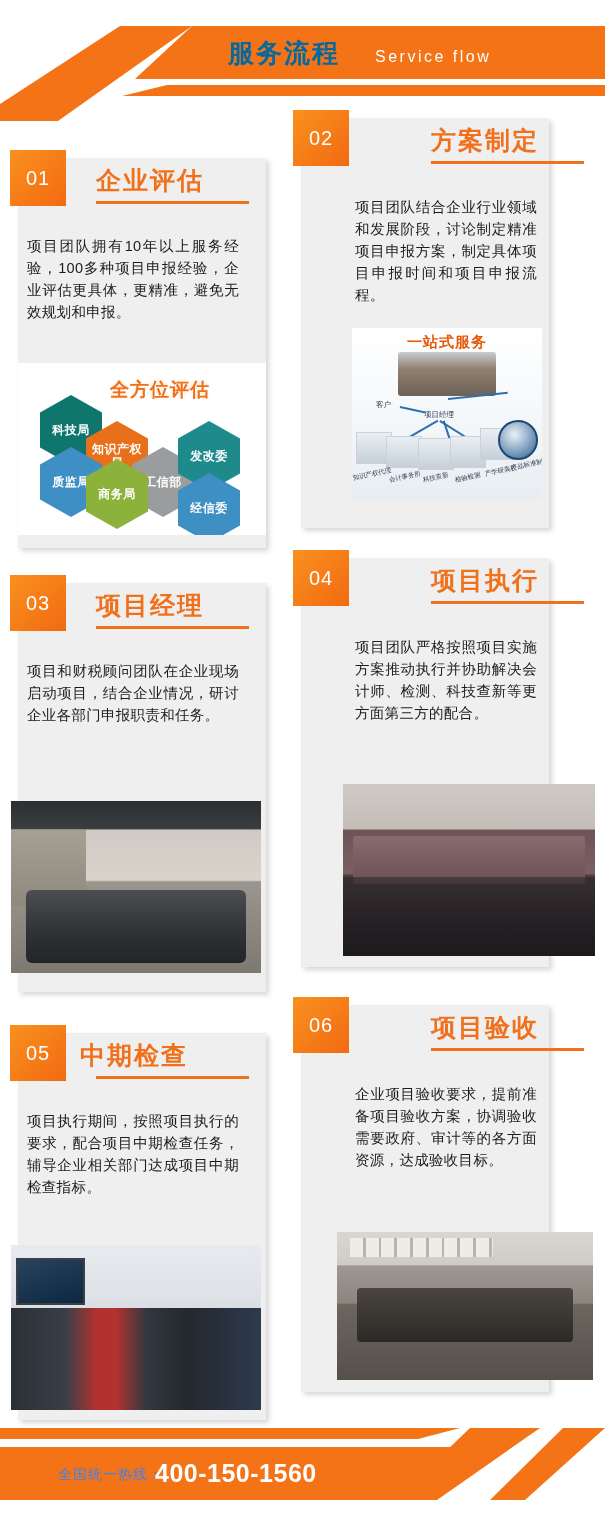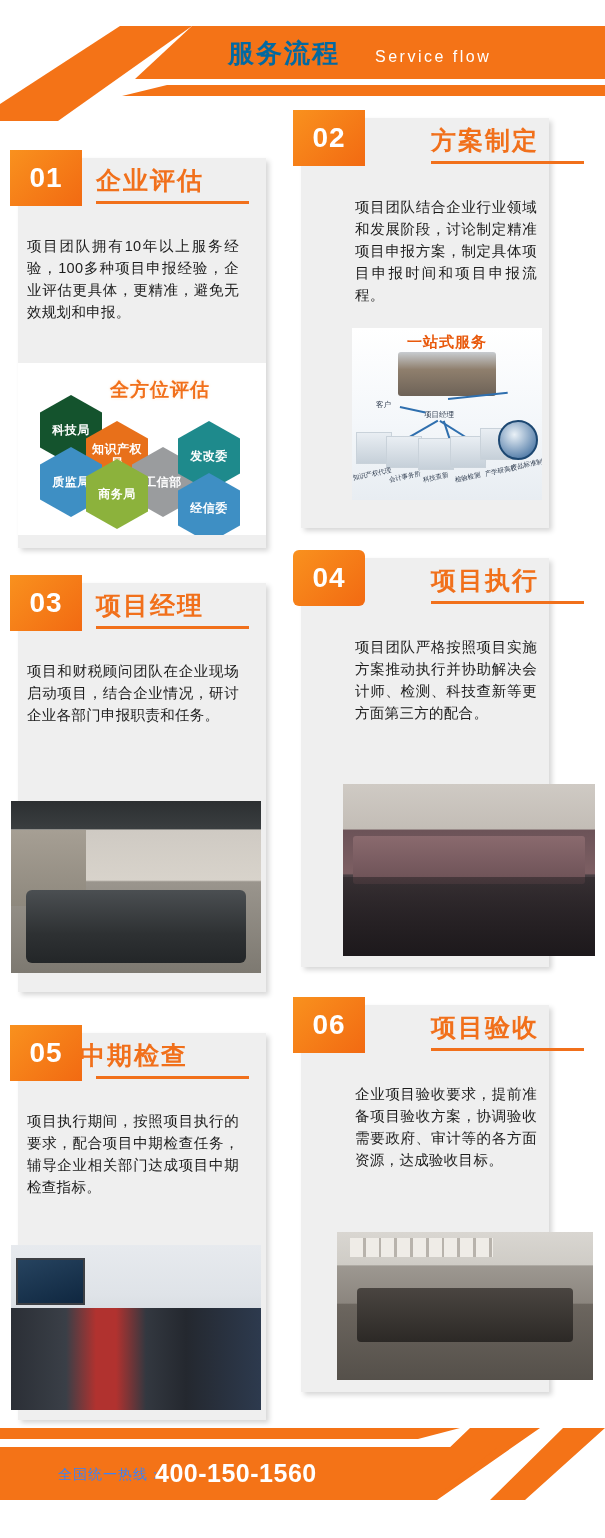--- a/index.html
+++ b/index.html
@@ -18,23 +18,23 @@
             background:#F47317;
             clip-path:polygon(192px 0, 192px 0, 58px 95px, 0 95px, 0 78px, 120px 0);}
   .hdr-title{position:absolute;left:228px;top:36px;color:#0369a1;
              font-size:26px;font-weight:bold;letter-spacing:2px;line-height:34px;}
   .hdr-sub{position:absolute;left:375px;top:44px;color:#ffffff;
            font-size:16px;letter-spacing:2.5px;line-height:26px;}
 
   
   .card{position:absolute;background:#EFEFEF;
         box-shadow:3px 3px 5px rgba(0,0,0,0.16);}
-  .badge{position:absolute;width:72px;height:56px;
+  .badge{position:absolute;width:56px;height:56px;
          background:linear-gradient(135deg,#F9911E 0%,#F26A12 100%);
-         color:#fff;font-size:28px;font-weight:bold;
+         color:#fff;font-size:20px;font-weight:normal;
          display:flex;align-items:center;justify-content:center;
          letter-spacing:1px;z-index:5;}
   .c-title{position:absolute;color:#F1701B;font-size:25px;font-weight:bold;
            letter-spacing:2px;white-space:nowrap;}
   .c-rule{position:absolute;height:3px;background:#F1701B;}
   .c-body{position:absolute;color:#1c1c1c;font-size:14.5px;line-height:22px;
           letter-spacing:0.3px;text-align:justify;}
 
   
   .hexwrap{position:absolute;background:#ffffff;overflow:hidden;}
@@ -117,21 +117,21 @@
 
 <div class="card" style="left:18px;top:158px;width:248px;height:390px;">
 </div>
 <div class="badge" style="left:10px;top:150px;">01</div>
 <div class="c-title" style="left:96px;top:164px;">企业评估</div>
 <div class="c-rule" style="left:96px;top:201px;width:153px;"></div>
 <div class="c-body" style="left:27px;top:235px;width:212px;">项目团队拥有10年以上服务经验，100多种项目申报经验，企业评估更具体，更精准，避免无效规划和申报。</div>
 
 <div class="hexwrap" style="left:18px;top:363px;width:248px;height:172px;">
   <div class="hex-title" style="left:92px;top:14px;">全方位评估</div>
-  <div class="hex" style="left:22px;top:32px;background:#14532d;align-items:center;">
+  <div class="hex" style="left:22px;top:32px;background:#0f766e;align-items:center;">
     <span>科技局</span>
     </div>
   <div class="hex" style="left:68px;top:58px;background:#E8701A;">
     <span>知识产权局</span>
     </div>
   <div class="hex" style="left:22px;top:84px;background:#3E8FC4;">
     <span>质监局</span>
     </div>
   <div class="hex" style="left:114px;top:84px;background:#9a9c9e;">
     <span>工信部</span>
@@ -182,21 +182,21 @@
 </div>
 <div class="badge" style="left:10px;top:575px;">03</div>
 <div class="c-title" style="left:96px;top:589px;">项目经理</div>
 <div class="c-rule" style="left:96px;top:626px;width:153px;"></div>
 <div class="c-body" style="left:27px;top:660px;width:212px;">项目和财税顾问团队在企业现场启动项目，结合企业情况，研讨企业各部门申报职责和任务。</div>
 
 <div class="photo ph-room" style="left:11px;top:801px;width:250px;height:172px;"></div>
 
 <div class="card" style="left:301px;top:558px;width:248px;height:409px;">
 </div>
-<div class="badge" style="left:293px;top:550px;border-radius:6px;">04</div>
+<div class="badge" style="left:293px;top:550px;">04</div>
 <div class="c-title" style="left:431px;top:564px;">项目执行</div>
 <div class="c-rule" style="left:431px;top:601px;width:153px;"></div>
 <div class="c-body" style="left:355px;top:636px;width:182px;">项目团队严格按照项目实施方案推动执行并协助解决会计师、检测、科技查新等更方面第三方的配合。</div>
 
 <div class="photo ph-mtg" style="left:343px;top:784px;width:252px;height:172px;"></div>
 
 <div class="card" style="left:18px;top:1033px;width:248px;height:387px;">
 </div>
 <div class="badge" style="left:10px;top:1025px;">05</div>
 <div class="c-title" style="left:80px;top:1039px;">中期检查</div>

